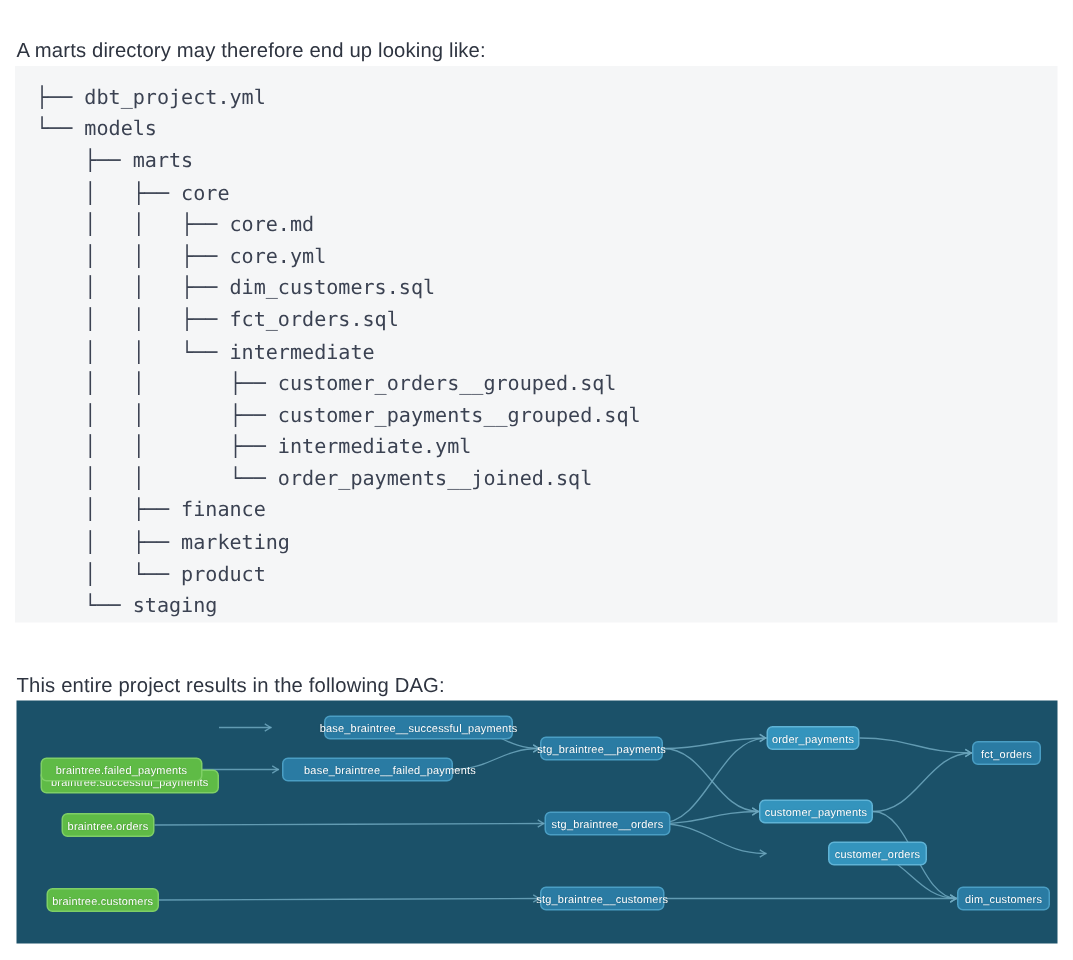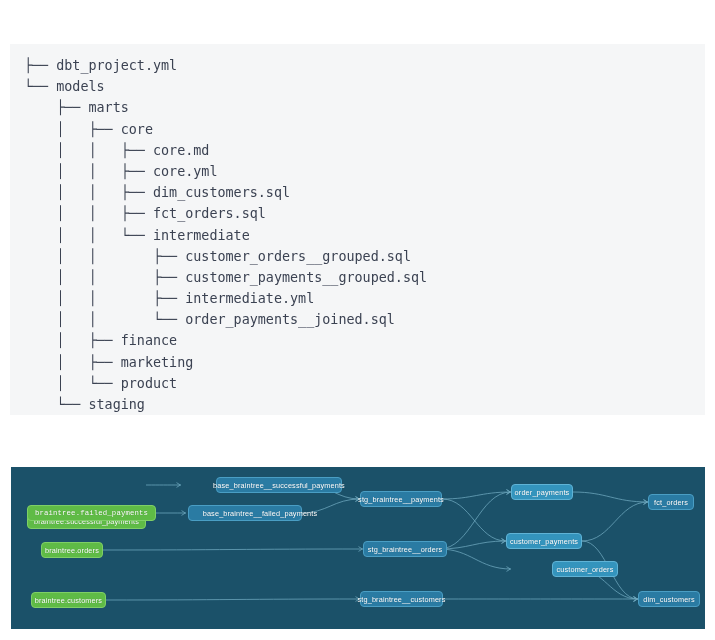--- a/index.html
+++ b/index.html
@@ -104,25 +104,27 @@
   .dag-node.intermediate {
     background: #3494bd;
     border: 1px solid #5fb3d6;
   }
 </style>
 </head>
 <body>
 
 <div class="page">
 
+  <p class="prose prose-intro">A marts directory may therefore end up looking like:</p>
 
   <div class="codeblock">
     <div class="code-lines"><div class="code-line">├── dbt_project.yml</div><div class="code-line">└── models</div><div class="code-line">    ├── marts</div><div class="code-line">    │   ├── core</div><div class="code-line">    │   │   ├── core.md</div><div class="code-line">    │   │   ├── core.yml</div><div class="code-line">    │   │   ├── dim_customers.sql</div><div class="code-line">    │   │   ├── fct_orders.sql</div><div class="code-line">    │   │   └── intermediate</div><div class="code-line">    │   │       ├── customer_orders__grouped.sql</div><div class="code-line">    │   │       ├── customer_payments__grouped.sql</div><div class="code-line">    │   │       ├── intermediate.yml</div><div class="code-line">    │   │       └── order_payments__joined.sql</div><div class="code-line">    │   ├── finance</div><div class="code-line">    │   ├── marketing</div><div class="code-line">    │   └── product</div><div class="code-line">    └── staging</div></div>
   </div>
 
+  <p class="prose prose-dag">This entire project results in the following DAG:</p>
 
   <div class="dag">
     <svg class="dag-svg" viewBox="0 0 694 162" preserveAspectRatio="none">
         <path d="M 135 18 C 150.75 18, 154.25 18, 170 18" fill="none" stroke="#6fa8bf" stroke-width="0.9" opacity="0.85"></path>
         <path d="M 165.5 15.6 L 169.4 18 L 165.5 20.4" fill="none" stroke="#6fa8bf" stroke-width="0.9" opacity="0.85"></path>
         <path d="M 122 46 C 145.85 46, 151.15 46, 175 46" fill="none" stroke="#6fa8bf" stroke-width="0.9" opacity="0.85"></path>
         <path d="M 170.5 43.6 L 174.4 46 L 170.5 48.4" fill="none" stroke="#6fa8bf" stroke-width="0.9" opacity="0.85"></path>
         <path d="M 92 83 C 209 83, 235 82, 352 82" fill="none" stroke="#6fa8bf" stroke-width="0.9" opacity="0.85"></path>
         <path d="M 347.5 79.6 L 351.4 82 L 347.5 84.4" fill="none" stroke="#6fa8bf" stroke-width="0.9" opacity="0.85"></path>
         <path d="M 95 133 C 209.3 133, 234.7 132, 349 132" fill="none" stroke="#6fa8bf" stroke-width="0.9" opacity="0.85"></path>
@@ -146,21 +148,21 @@
         <path d="M 571 74 C 600.7 74, 607.3 35, 637 35" fill="none" stroke="#6fa8bf" stroke-width="0.9" opacity="0.85"></path>
         <path d="M 632.5 32.6 L 636.4 35 L 632.5 37.4" fill="none" stroke="#6fa8bf" stroke-width="0.9" opacity="0.85"></path>
         <path d="M 571 74 C 596.2 74, 601.8 132, 627 132" fill="none" stroke="#6fa8bf" stroke-width="0.9" opacity="0.85"></path>
         <path d="M 622.5 129.6 L 626.4 132 L 622.5 134.4" fill="none" stroke="#6fa8bf" stroke-width="0.9" opacity="0.85"></path>
         <path d="M 566 102 C 593.45 102, 599.55 132, 627 132" fill="none" stroke="#6fa8bf" stroke-width="0.9" opacity="0.85"></path>
         <path d="M 622.5 129.6 L 626.4 132 L 622.5 134.4" fill="none" stroke="#6fa8bf" stroke-width="0.9" opacity="0.85"></path>
         <path d="M 432 132 C 519.75 132, 539.25 132, 627 132" fill="none" stroke="#6fa8bf" stroke-width="0.9" opacity="0.85"></path>
         <path d="M 622.5 129.6 L 626.4 132 L 622.5 134.4" fill="none" stroke="#6fa8bf" stroke-width="0.9" opacity="0.85"></path>
       </svg>
   <div class="dag-node source" style="left: 16px; top: 10px; width: 119px; margin-top: 36px;">braintree.successful_payments</div>
-      <div class="dag-node source" style="left: 16px; top: 38px; width: 129px; font-family: Liberation Mono, monospace;">braintree.failed_payments</div>
+      <div class="dag-node source" style="left: 16px; top: 38px; width: 108px;">braintree.failed_payments</div>
       <div class="dag-node source" style="left: 30px; top: 75px; width: 62px;">braintree.orders</div>
       <div class="dag-node source" style="left: 20px; top: 125px; width: 75px;">braintree.customers</div>
       <div class="dag-node base" style="left: 170px; top: 10px; width: 126px; margin-left: 35px;">base_braintree__successful_payments</div>
       <div class="dag-node base" style="left: 177px; top: 38px; width: 114px; padding-left: 36px;">base_braintree__failed_payments</div>
       <div class="dag-node staging" style="left: 349px; top: 24px; width: 82px;">stg_braintree__payments</div>
       <div class="dag-node staging" style="left: 352px; top: 74px; width: 84px;">stg_braintree__orders</div>
       <div class="dag-node staging" style="left: 349px; top: 124px; width: 83px;">stg_braintree__customers</div>
       <div class="dag-node intermediate" style="left: 500px; top: 17px; width: 62px;">order_payments</div>
       <div class="dag-node intermediate" style="left: 495px; top: 66px; width: 76px;">customer_payments</div>
       <div class="dag-node intermediate" style="left: 500px; top: 94px; width: 66px; margin-left: 41px;">customer_orders</div>

